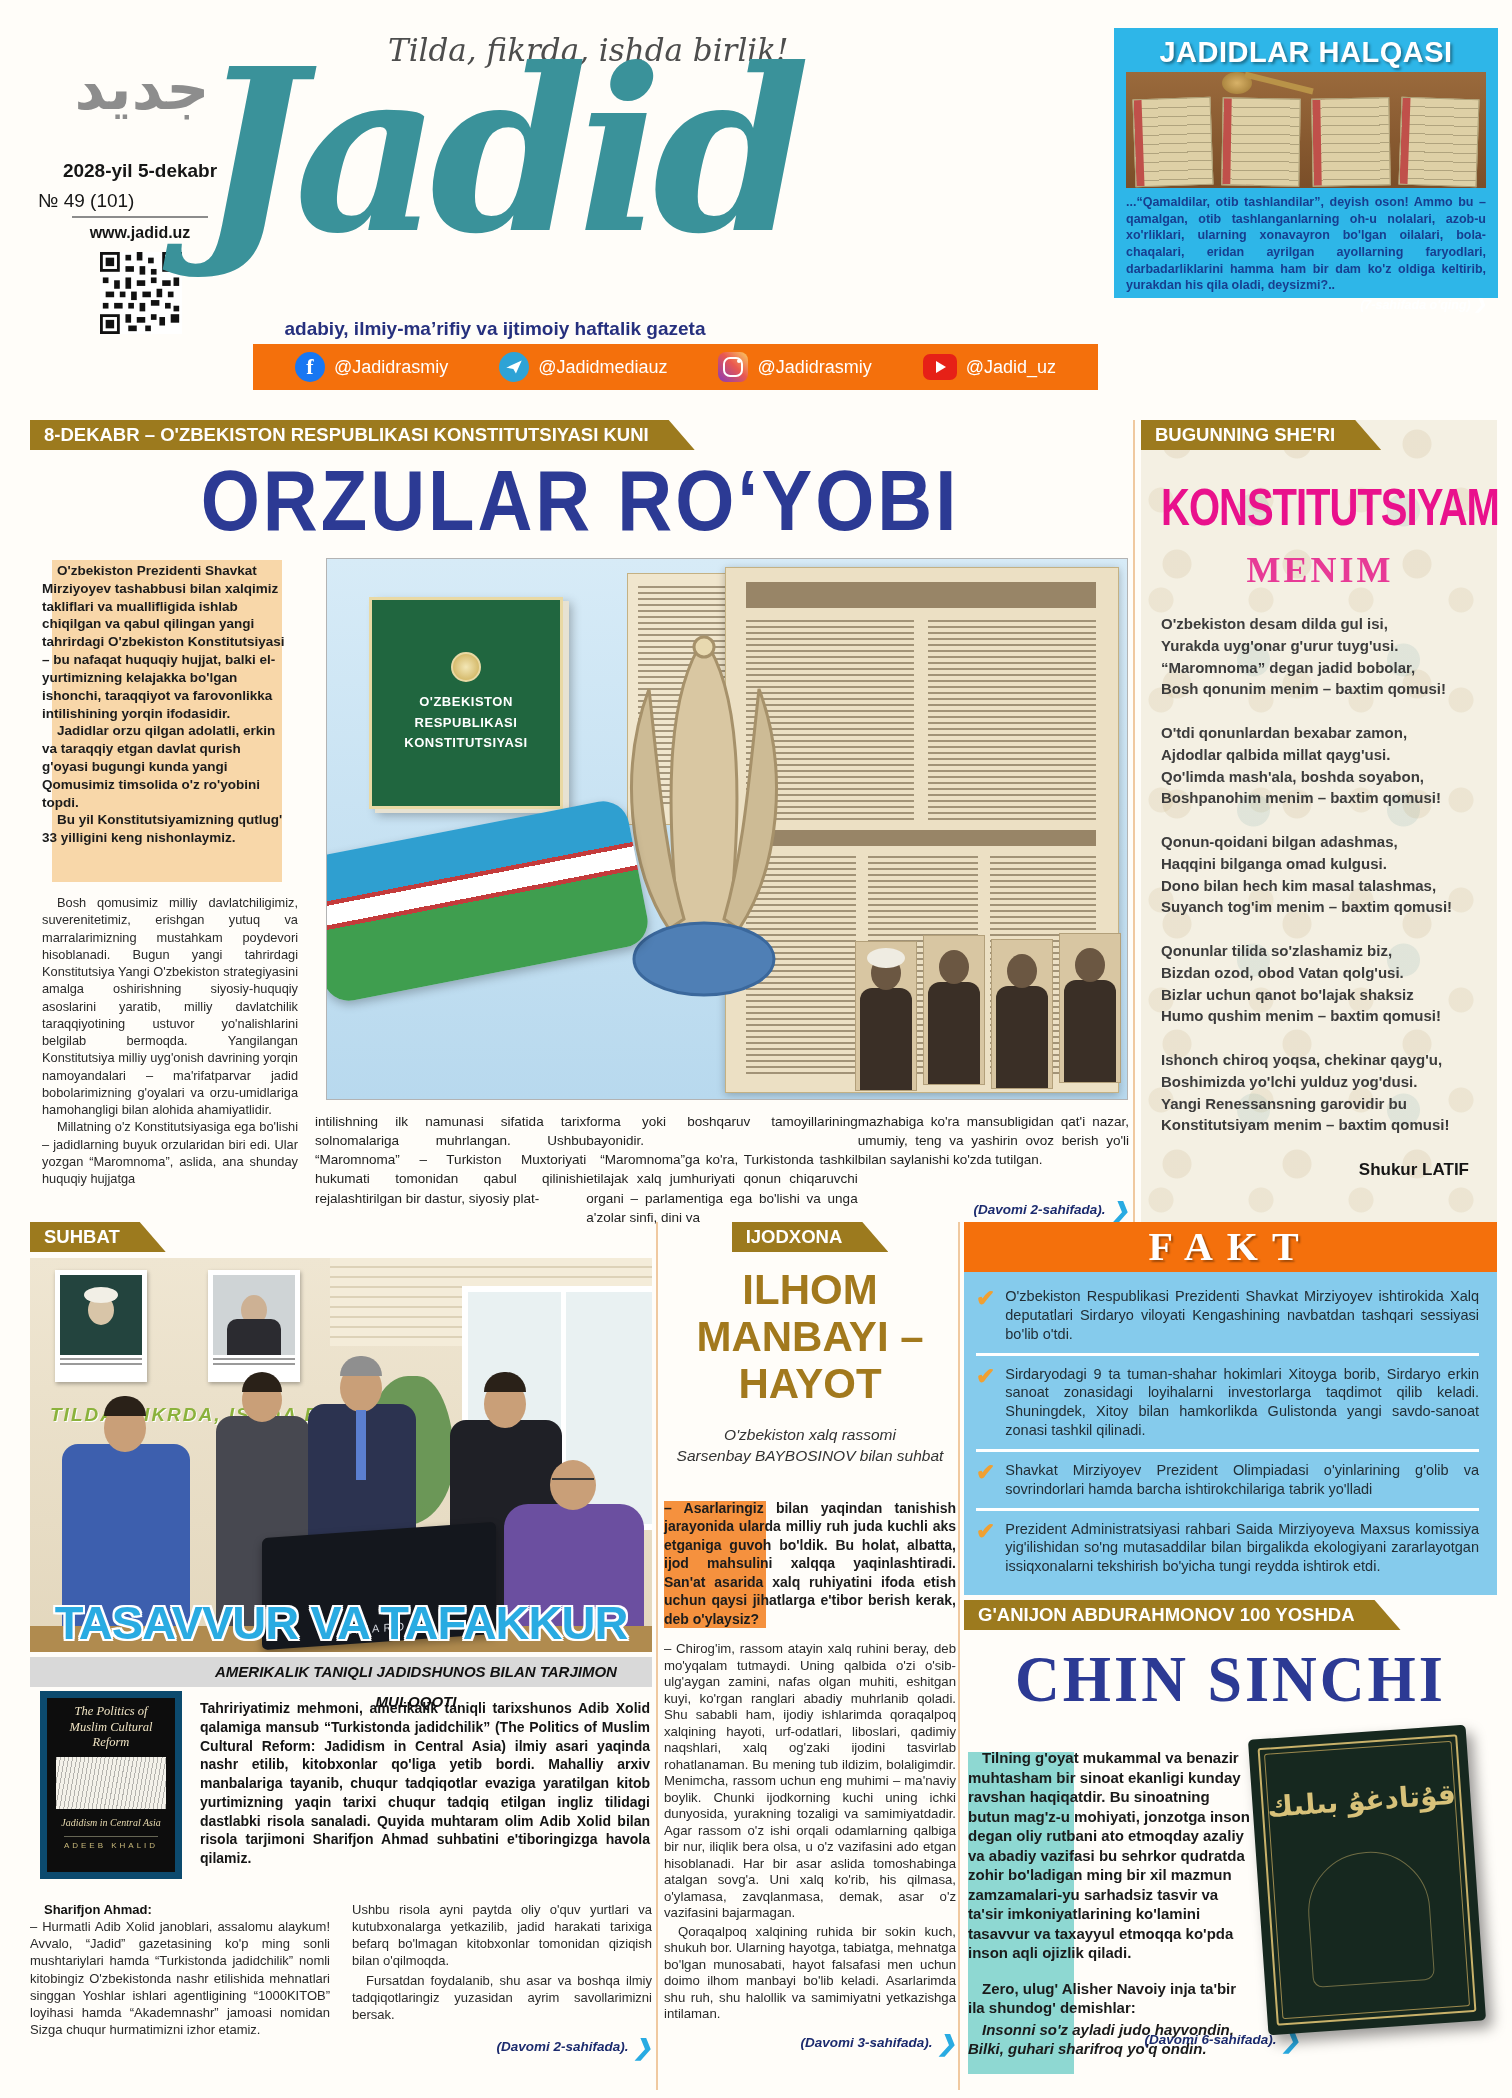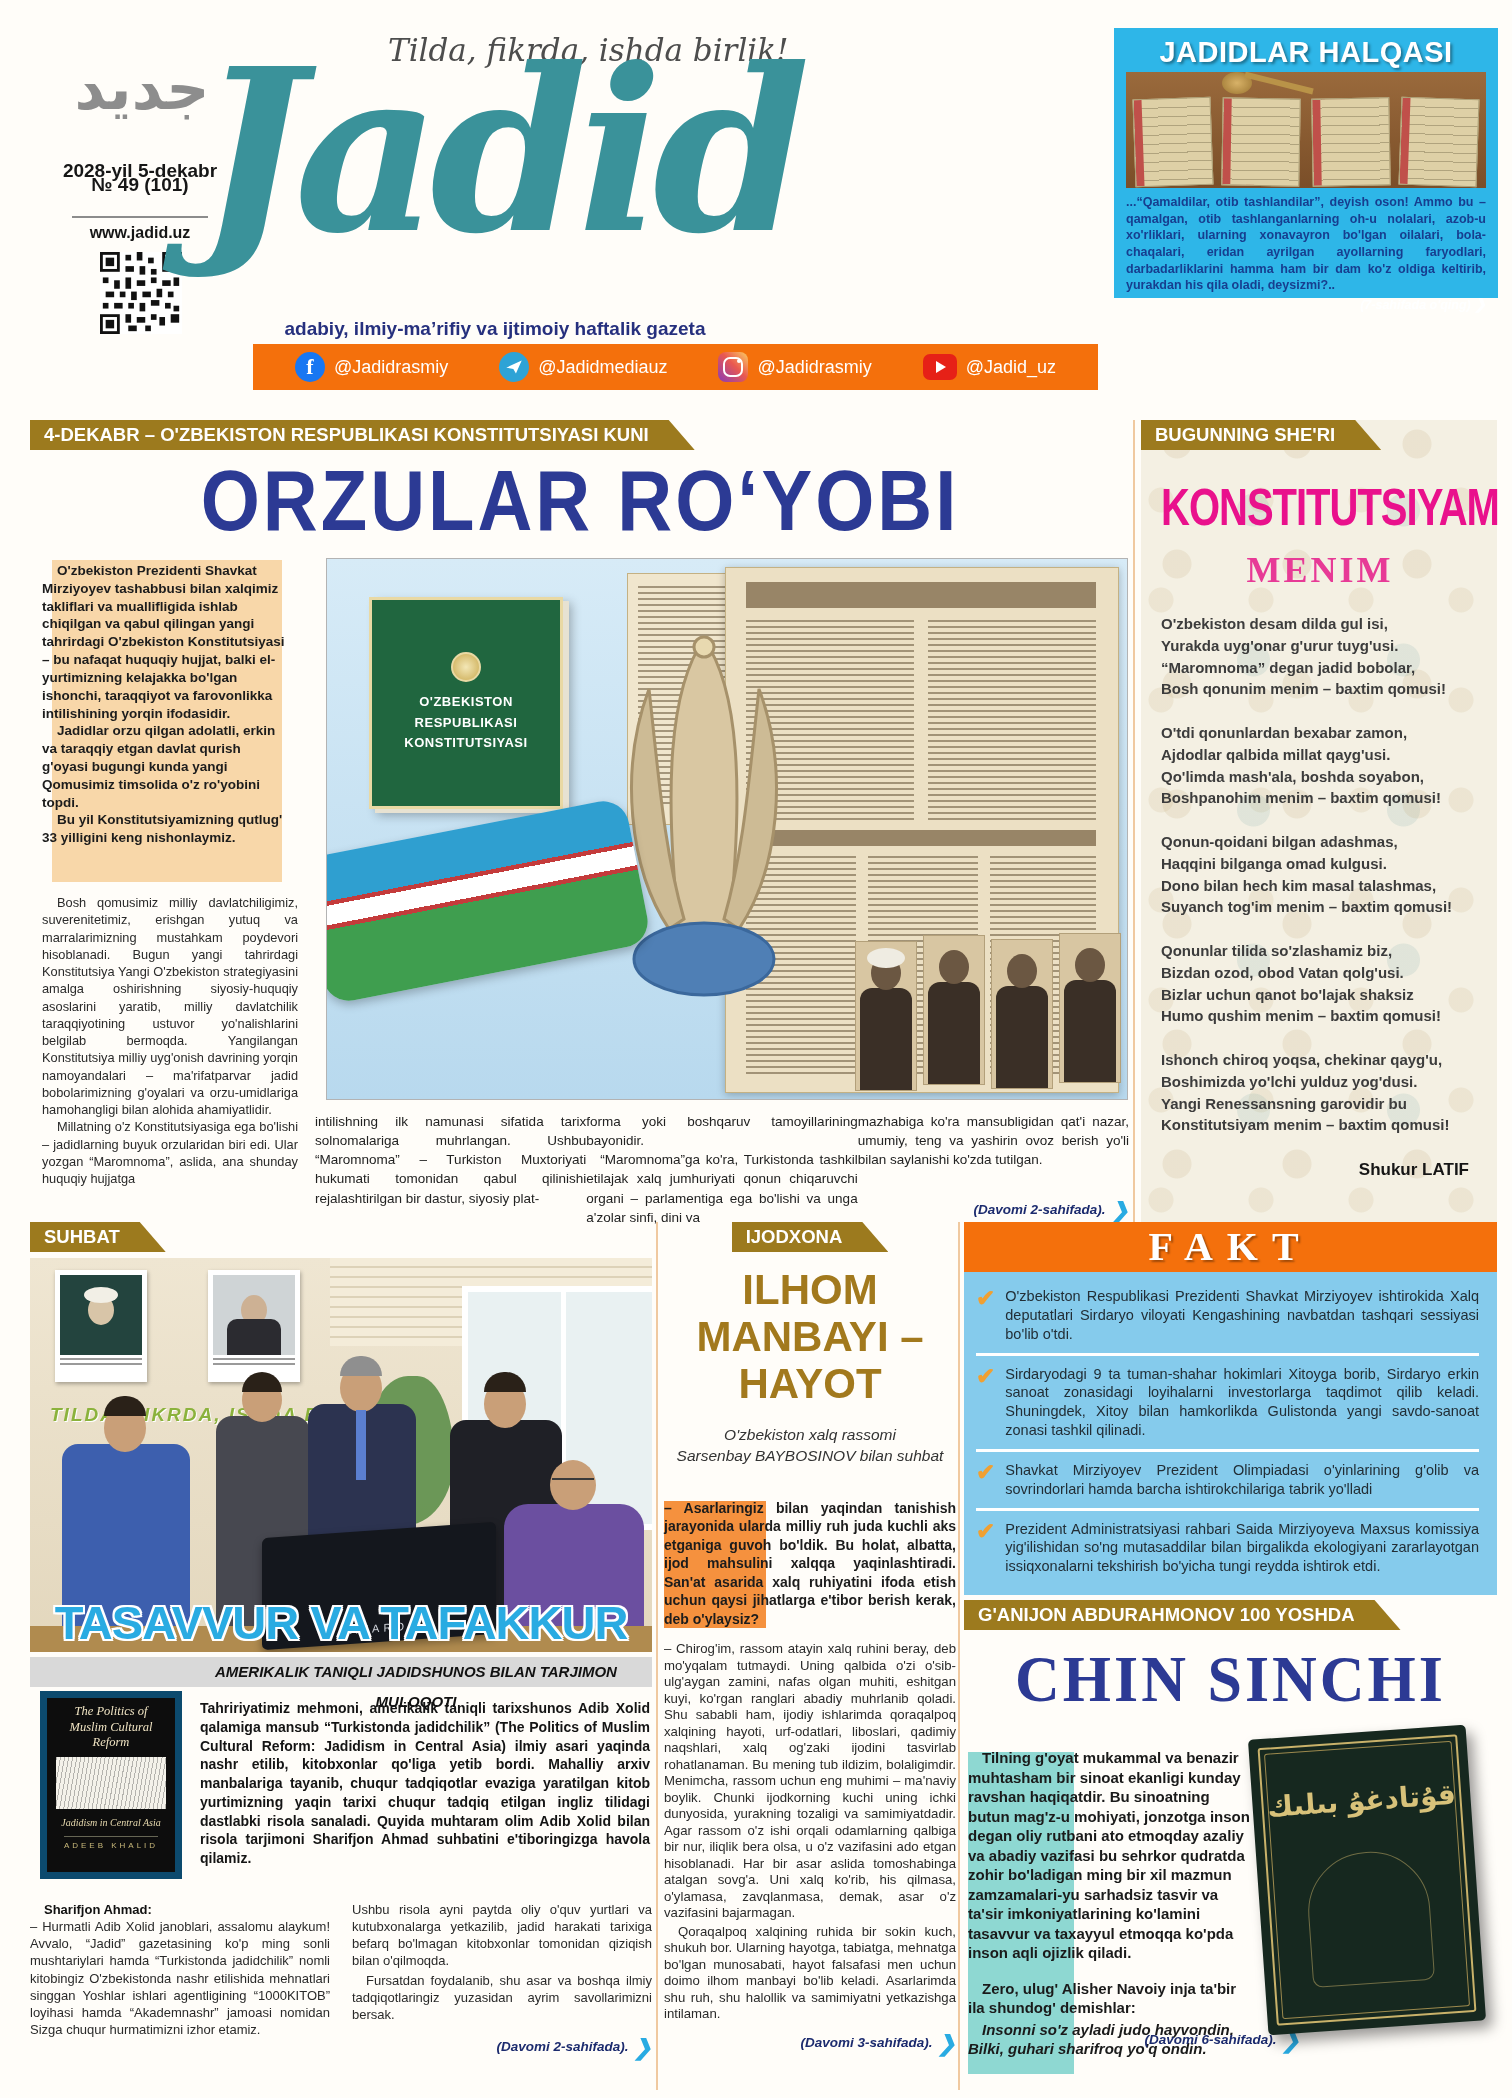--- a/index.html
+++ b/index.html
@@ -7,21 +7,21 @@
   .page{position:relative;width:1512px;height:2098px;background:#fffdf9;overflow:hidden;
         font-family:"Liberation Sans",sans-serif;color:#222;}
   .abs{position:absolute;}
   .just{text-align:justify;}
   p{margin:0;}
 
   
   .arabic-logo{left:52px;top:58px;width:180px;text-align:center;font-family:"DejaVu Sans",sans-serif;
       font-size:60px;font-weight:bold;color:#8d8d8d;line-height:1;}
   .pub-date{left:38px;top:160px;width:204px;text-align:center;font-size:19px;font-weight:bold;color:#161616;}
-  .pub-issue{left:38px;top:174px;width:204px;text-align:center;font-size:19px;font-weight:bold;color:#161616;}
+  .pub-issue{left:38px;top:190px;width:204px;text-align:left;font-size:19px;font-weight:normal;color:#161616;}
   .pub-rule{left:72px;top:216px;width:136px;height:2px;background:#8c8c8c;}
   .pub-site{left:38px;top:224px;width:204px;text-align:center;font-size:16px;font-weight:bold;color:#161616;}
   .qr{left:100px;top:252px;width:82px;height:82px;}
   .tagline{left:388px;top:32px;font-family:"DejaVu Serif",serif;font-style:italic;font-size:31px;color:#4d4d4d;}
   .logo-script{left:198px;top:28px;width:640px;font-family:"DejaVu Serif",serif;font-style:italic;font-weight:bold;
       font-size:225px;line-height:1.1;color:#3a929a;letter-spacing:-10px;}
   .subtitle{left:250px;top:318px;width:490px;text-align:center;font-size:19px;font-weight:bold;color:#26307e;}
   .social-bar{left:253px;top:344px;width:845px;height:46px;background:#f4700c;display:flex;align-items:center;
       justify-content:space-between;padding:0 42px;box-sizing:border-box;}
   .soc{display:flex;align-items:center;gap:9px;color:#fff;font-size:18px;}
@@ -278,21 +278,21 @@
       <div class="gavel-stick"></div>
       <div class="old-book" style="left:8px;transform:rotate(-2deg);"></div>
       <div class="old-book" style="left:96px;transform:rotate(1deg);"></div>
       <div class="old-book" style="left:186px;transform:rotate(-1deg);"></div>
       <div class="old-book" style="left:274px;transform:rotate(2deg);"></div>
     </div>
     <div class="halqasi-text">...“Qamaldilar, otib tashlandilar”, deyish oson! Ammo bu – qamalgan, otib tashlanganlarning oh-u nolalari, azob-u xo'rliklari, ularning xonavayron bo'lgan oilalari, bola-chaqalari, eridan ayrilgan ayollarning faryodlari, darbadarliklarini hamma ham bir dam ko'z oldiga keltirib, yurakdan his qila oladi, deysizmi?..</div>
     <div class="halqasi-cont"><span>(7-sahifada o'qing)</span> <span style="font-size:14px;">❯</span></div>
   </div>
 
-  <div class="abs k-main kicker">4-DEKABR – O'ZBEKISTON RESPUBLIKASI KONSTITUTSIYASI KUNI</div>
+  <div class="abs k-main kicker">8-DEKABR – O'ZBEKISTON RESPUBLIKASI KONSTITUTSIYASI KUNI</div>
   <div class="abs headline-main">ORZULAR ROʻYOBI</div>
 
   <div class="abs lead-hl"></div>
   <div class="abs lead-col">
     <p>O'zbekiston Prezidenti Shavkat Mirziyoyev tashabbusi bilan xalqimiz takliflari va muallifligida ishlab chiqilgan va qabul qilingan yangi tahrirdagi O'zbekiston Konstitutsiyasi – bu nafaqat huquqiy hujjat, balki el-yurtimizning kelajakka bo'lgan ishonchi, taraqqiyot va farovonlikka intilishining yorqin ifodasidir.</p>
     <p>Jadidlar orzu qilgan adolatli, erkin va taraqqiy etgan davlat qurish g'oyasi bugungi kunda yangi Qomusimiz timsolida o'z ro'yobini topdi.</p>
     <p>Bu yil Konstitutsiyamizning qutlug' 33 yilligini keng nishonlaymiz.</p>
   </div>
   <div class="abs body-col">
     <p>Bosh qomusimiz milliy davlatchiligimiz, suverenitetimiz, erishgan yutuq va marralarimizning mustahkam poydevori hisoblanadi. Bugun yangi tahrirdagi Konstitutsiya Yangi O'zbekiston strategiyasini amalga oshirishning siyosiy-huquqiy asoslarini yaratib, milliy davlatchilik taraqqiyotining ustuvor yo'nalishlarini belgilab bermoqda. Yangilangan Konstitutsiya milliy uyg'onish davrining yorqin namoyandalari – ma'rifatparvar jadid bobolarimizning g'oyalari va orzu-umidlariga hamohangligi bilan alohida ahamiyatlidir.</p>

